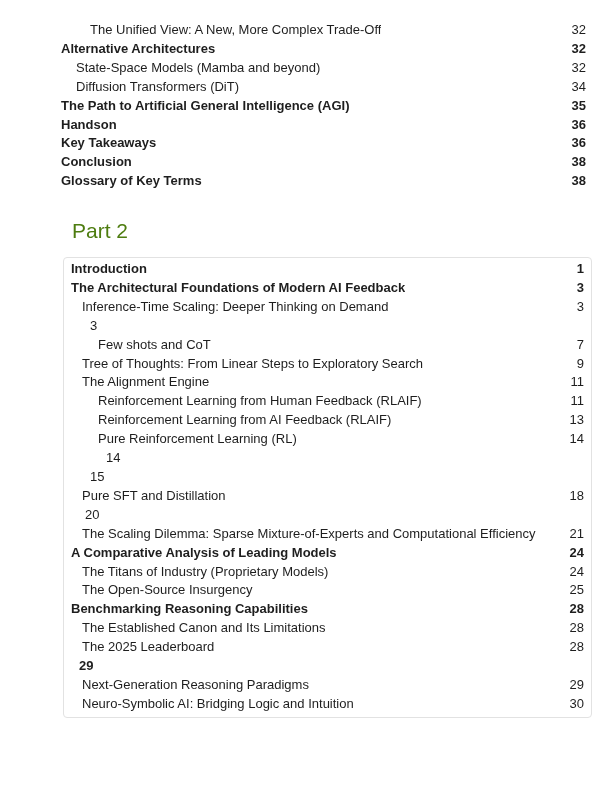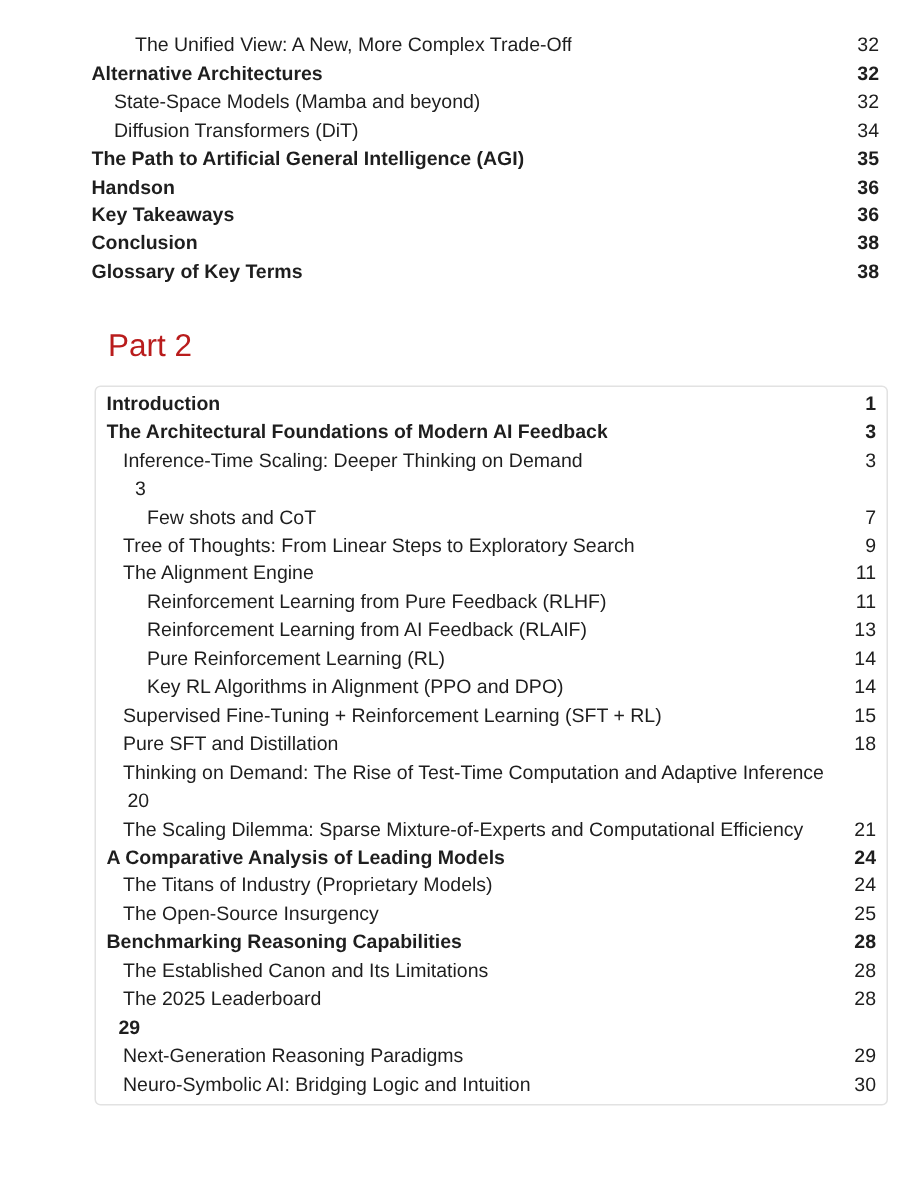--- a/index.html
+++ b/index.html
@@ -28,21 +28,21 @@
     width:525px;
   }
   
   .part2-heading{
     position:absolute;
     left:72px;
     top:218px;
     font-size:21px;
     line-height:26px;
     font-weight:400;
-    color:#b91c1c;
+    color:#4d7c0f;
   }
   
   .toc-box{
     position:absolute;
     left:63px;
     top:257px;
     width:513px;
     border:1px solid var(--border);
     border-radius:4px;
     padding:2px 7px 3px 7px;
@@ -157,45 +157,42 @@
       </div>
       <div class="toc-row lvl1">
         <span class="toc-title">Tree of Thoughts: From Linear Steps to Exploratory Search</span>
         <span class="toc-page">9</span>
       </div>
       <div class="toc-row lvl1">
         <span class="toc-title">The Alignment Engine</span>
         <span class="toc-page">11</span>
       </div>
       <div class="toc-row lvl2">
-        <span class="toc-title">Reinforcement Learning from Pure Feedback (RLHF)</span>
+        <span class="toc-title">Reinforcement Learning from Human Feedback (RLAIF)</span>
         <span class="toc-page">11</span>
       </div>
       <div class="toc-row lvl2">
         <span class="toc-title">Reinforcement Learning from AI Feedback (RLAIF)</span>
         <span class="toc-page">13</span>
       </div>
       <div class="toc-row lvl2">
         <span class="toc-title">Pure Reinforcement Learning (RL)</span>
         <span class="toc-page">14</span>
       </div>
       <div class="toc-row lvl2">
-        <span class="toc-title">Key RL Algorithms in Alignment (PPO and DPO)</span>
         <span class="toc-page">14</span>
       </div>
       <div class="toc-row lvl1">
-        <span class="toc-title">Supervised Fine-Tuning + Reinforcement Learning (SFT + RL)</span>
         <span class="toc-page">15</span>
       </div>
       <div class="toc-row lvl1">
         <span class="toc-title">Pure SFT and Distillation</span>
         <span class="toc-page">18</span>
       </div>
       <div class="toc-row lvl1 two-line">
-        <span class="toc-title">Thinking on Demand: The Rise of Test-Time Computation and Adaptive Inference</span>
         <span class="toc-page">20</span>
       </div>
       <div class="toc-row lvl1">
         <span class="toc-title">The Scaling Dilemma: Sparse Mixture-of-Experts and Computational Efficiency</span>
         <span class="toc-page">21</span>
       </div>
       <div class="toc-row lvl0 bold">
         <span class="toc-title">A Comparative Analysis of Leading Models</span>
         <span class="toc-page">24</span>
       </div>

